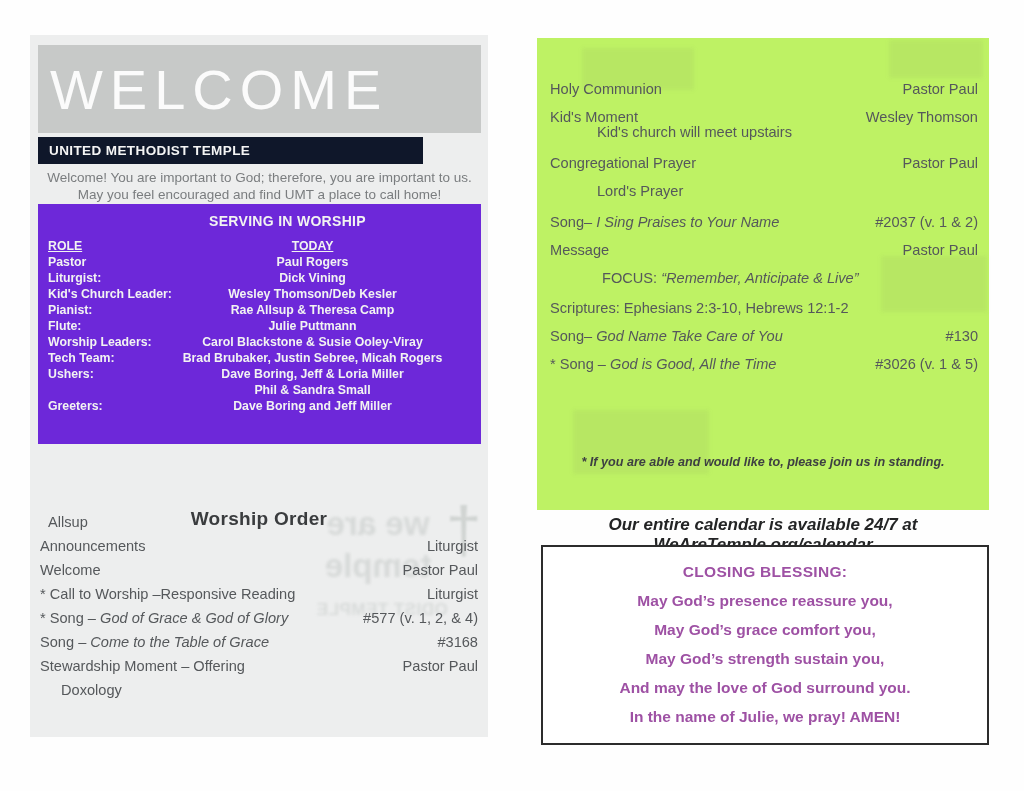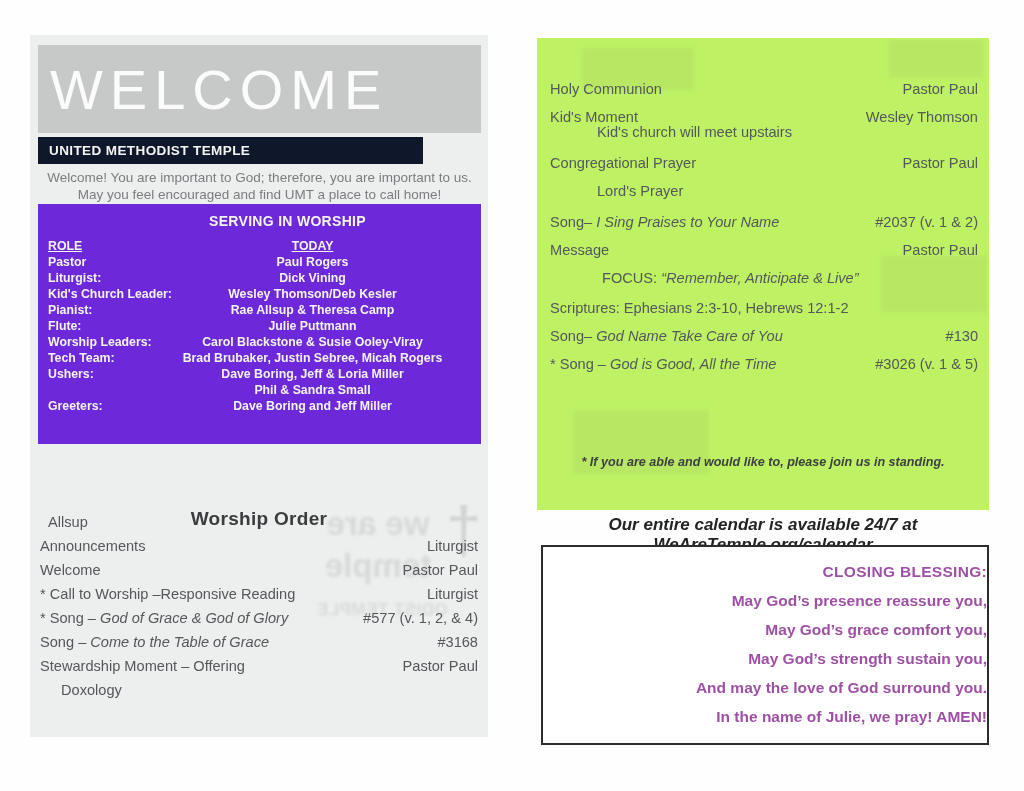--- a/index.html
+++ b/index.html
@@ -51,21 +51,21 @@
         margin-bottom:10px;line-height:18px;}
   .rrow .right{text-align:right;white-space:nowrap;padding-left:8px;}
   .rsub{font-size:14.6px;color:#55585b;margin:-4px 0 13px 47px;line-height:18px;}
   .rfocus{font-size:14.6px;color:#55585b;margin:1px 0 12px 52px;line-height:18px;}
   .standing-note{position:absolute;left:0;top:417px;width:452px;text-align:center;
                  font-size:12.6px;font-weight:700;font-style:italic;color:#3e4042;}
   .bleed-block{position:absolute;background:rgba(95,105,99,.07);filter:blur(2px);}
   .calendar-note{position:absolute;left:537px;top:515px;width:452px;text-align:center;
                  font-style:italic;font-weight:700;font-size:17px;color:#232425;}
   .blessing-box{position:absolute;left:541px;top:545px;width:448px;height:200px;background:#ffffff;
-                border:2px solid #2c2c2c;box-sizing:border-box;text-align:right;color:#9e51a4;}
+                border:2px solid #2c2c2c;box-sizing:border-box;text-align:center;color:#9e51a4;}
   .blessing-title{margin-top:16px;font-weight:700;font-size:15.5px;letter-spacing:.3px;}
   .blessing-line{font-weight:700;font-size:15.5px;margin-top:11px;}
 </style>
 </head>
 <body>
 
 <div id="doc">
 
   <div class="left-page">
 

